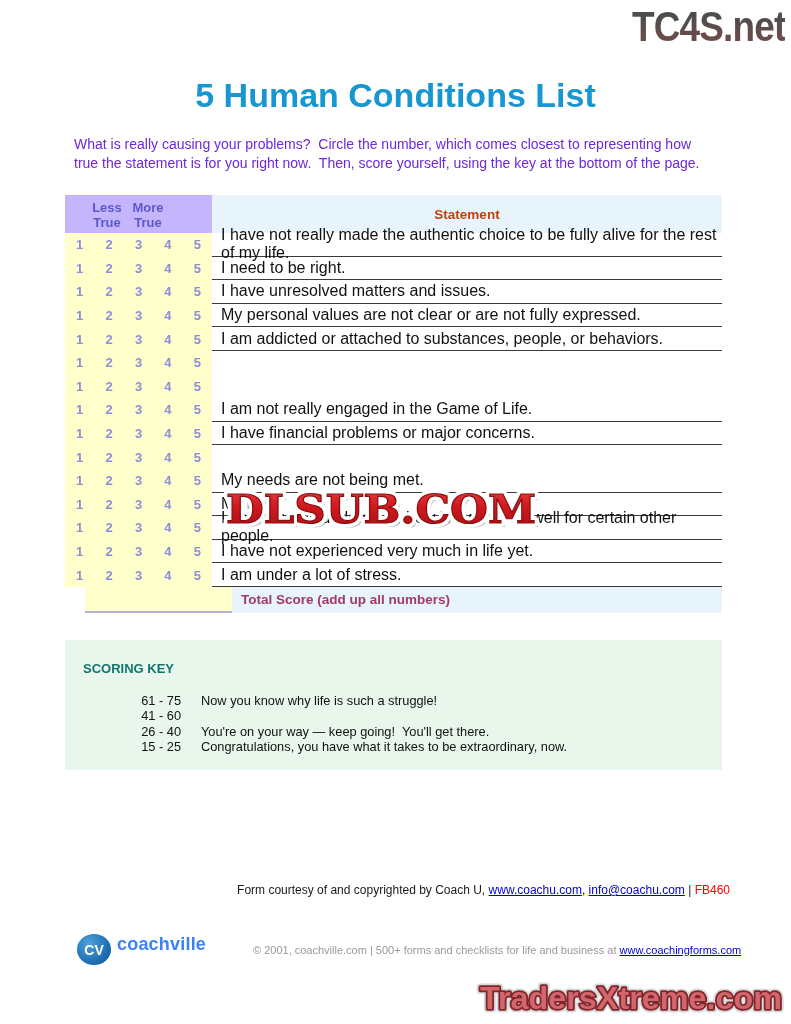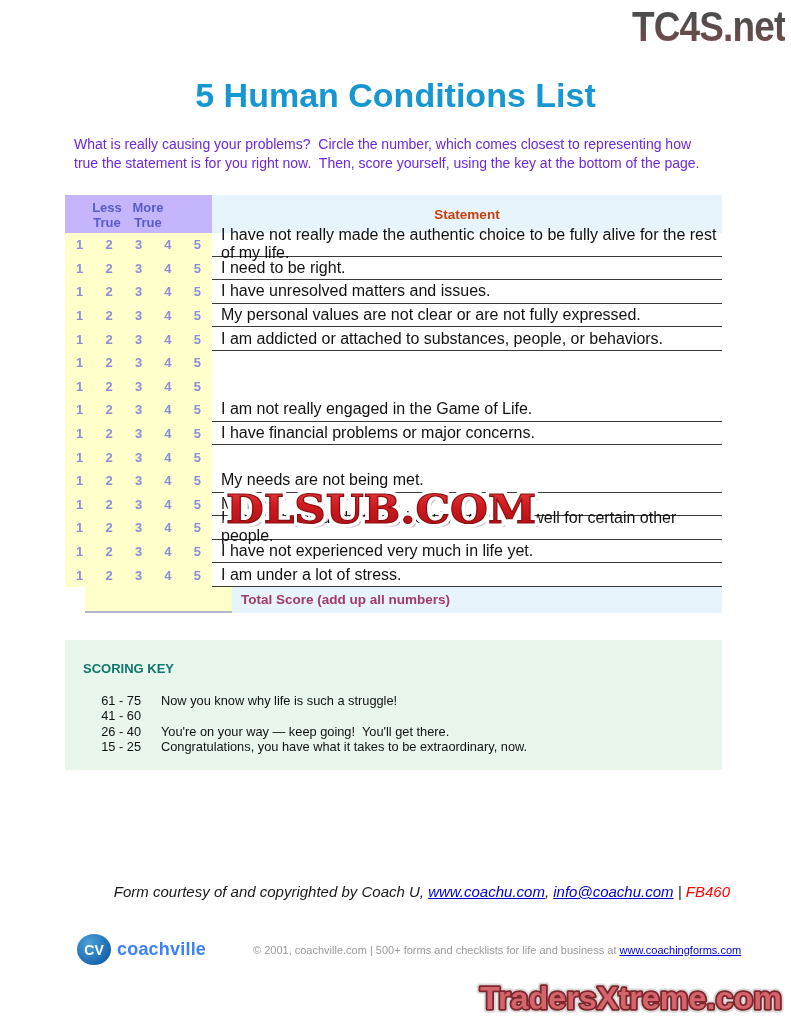--- a/index.html
+++ b/index.html
@@ -35,29 +35,29 @@
         border-bottom:1px solid #3a3a3a;font-size:16px;color:#111;}
   .trow-total{display:flex;height:26px;padding-left:20px;}
   .trow-total .cell-scale{border-bottom:2px solid #b3b3cc;background:#ffffcc;width:147px;}
   .cell-total{flex:1;background:#e8f4fb;display:flex;align-items:center;padding-left:9px;
         font-size:13.5px;font-weight:bold;color:#a23a68;}
 
   
   .scoring{position:absolute;left:65px;top:640px;width:657px;height:130px;background:#e9f6eb;}
   .scoring-title{position:absolute;left:10px;top:21px;font-size:13px;font-weight:bold;color:#0f766e;margin-left:8px;}
   .scoring-items{position:absolute;left:0;top:53px;width:100%;}
-  .sk-line{display:flex;line-height:15.4px;font-size:12.8px;color:#111;}
+  .sk-line{display:flex;line-height:15.4px;font-size:12.8px;color:#111;padding-left:40px;}
   .sk-range{width:48px;margin-left:28px;text-align:right;}
   .sk-text{margin-left:20px;white-space:pre-wrap;}
 
   
-  .courtesy{position:absolute;top:883px;right:61px;font-size:15px;font-style:italic;color:#1a1a1a;}
+  .courtesy{position:absolute;top:883px;right:61px;font-size:12px;color:#1a1a1a;}
   .courtesy a{color:#0000cc;text-decoration:underline;cursor:pointer;}
   .form-code{color:#ff0000;}
-  .brandrow{position:absolute;left:77px;top:934px;display:flex;align-items:center;}
+  .brandrow{position:absolute;left:77px;top:934px;display:flex;align-items:flex-start;}
   .cv-badge{width:34px;height:31px;border-radius:50%;
         background:radial-gradient(circle at 35% 30%, #4da0d8, #1565ab 75%);
         display:flex;align-items:center;justify-content:center;
         color:#fff;font-size:14px;font-weight:bold;}
   .brandname{margin-left:6px;font-size:18px;font-weight:bold;color:#3b82f6;letter-spacing:0.2px;}
   .copyright{position:absolute;left:253px;top:944px;font-size:11px;color:#999;}
   .copyright a{color:#0000cc;text-decoration:underline;cursor:pointer;}
 
   
   .wm-center{position:absolute;left:216px;top:483px;}

